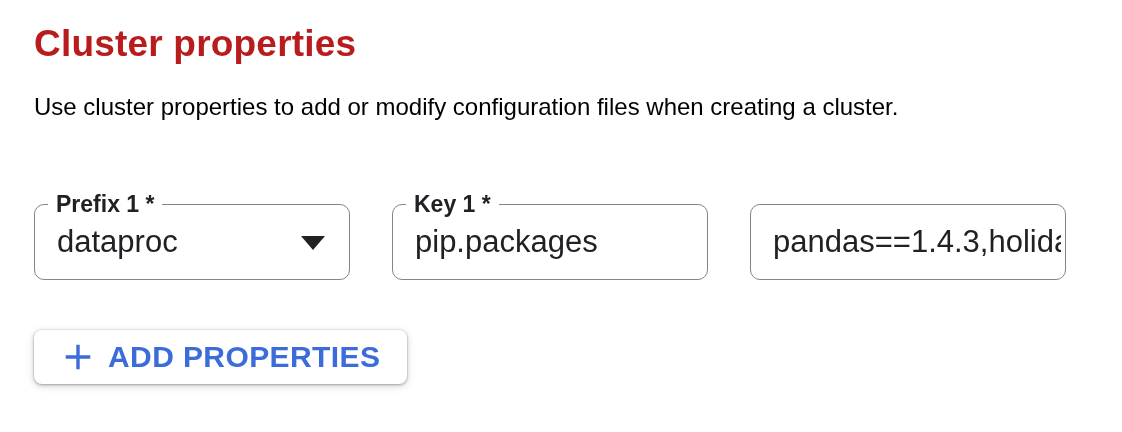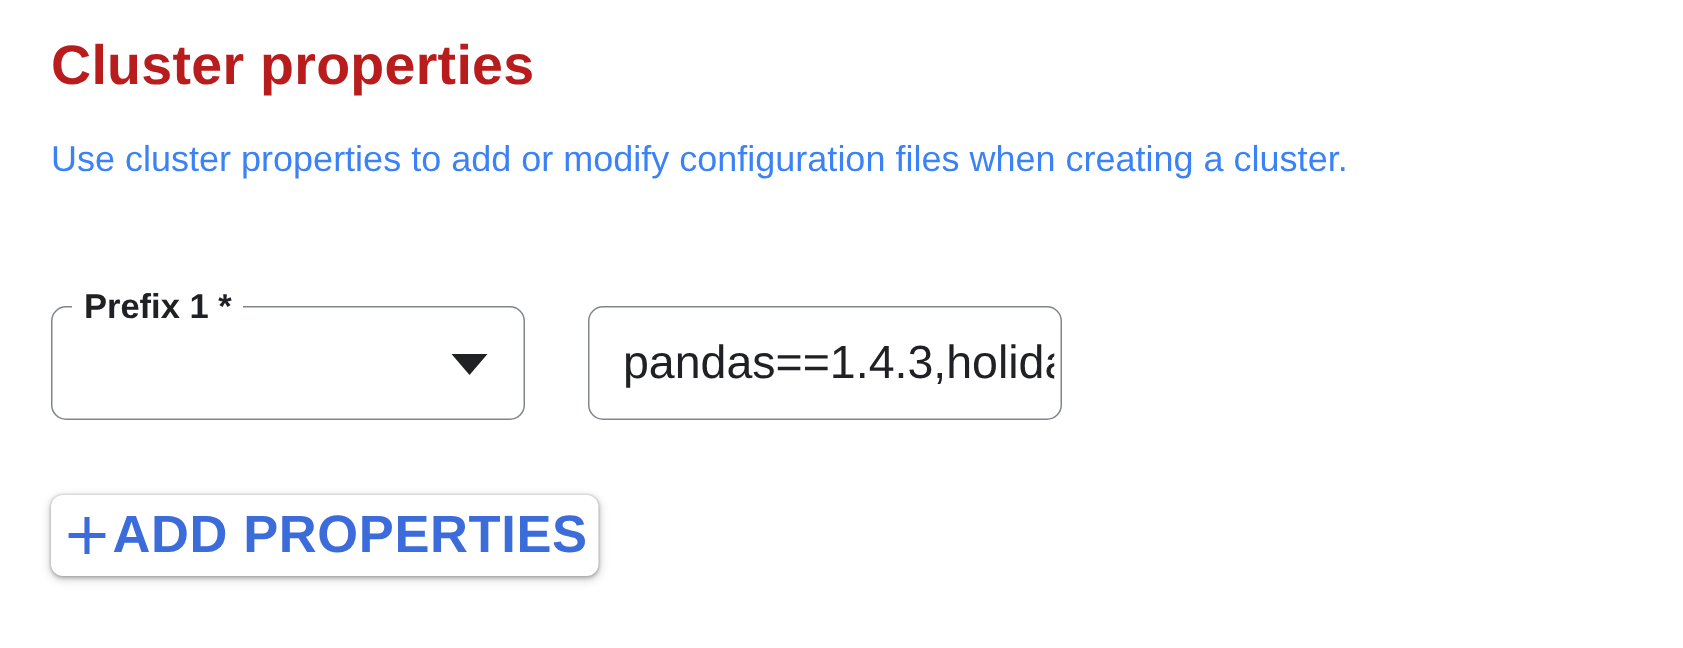--- a/index.html
+++ b/index.html
@@ -25,21 +25,21 @@
     font-size: 37px;
     font-weight: 700;
     line-height: 44px;
     color: #b91c1c;
     letter-spacing: 0.2px;
   }
   .section-description {
     margin: 26px 0 0 0;
     font-size: 24px;
     line-height: 29px;
-    color: #3b82f6;
+    color: #000000;
   }
   .fields-row {
     display: flex;
     gap: 42px;
     margin-top: 83px;
   }
   .field {
     position: relative;
     width: 316px;
     height: 76px;
@@ -99,31 +99,32 @@
     color: #202124;
     white-space: nowrap;
     overflow: hidden;
   }
   .btn-row {
     margin-top: 50px;
   }
   .add-btn {
     display: inline-flex;
     align-items: center;
+    gap: 13px;
     height: 54px;
-    padding: 0 7px;
+    padding: 0 27px;
     background: #ffffff;
     border: none;
     border-radius: 8px;
     box-shadow: 0 0 0 1px rgba(0,0,0,0.04),
                 0 1px 3px rgba(0,0,0,0.28),
                 0 2px 6px 2px rgba(0,0,0,0.10);
     color: #3b6cd9;
     font-family: "Liberation Sans", sans-serif;
-    font-size: 35px;
+    font-size: 30px;
     font-weight: 700;
     letter-spacing: 0.4px;
     cursor: pointer;
     white-space: nowrap;
   }
   .plus-icon {
     display: block;
     width: 34px;
     height: 34px;
   }
@@ -134,23 +135,28 @@
 <div class="page">
 
   <h1 class="page-title">Cluster properties</h1>
 
   <p class="section-description">Use cluster properties to add or modify configuration files when creating a cluster.</p>
 
   <div class="fields-row">
 
     <div class="field select-field" role="listbox">
       <span class="field-label">Prefix 1 *</span>
+      <span class="field-value">dataproc</span>
       <span class="caret"></span>
     </div>
 
+    <div class="field">
+      <span class="field-label">Key 1 *</span>
+      <input type="text" class="field-input" value="pip.packages" style="">
+    </div>
 
     <div class="field">
       <input type="text" class="field-input" value="pandas==1.4.3,holiday" style="">
     </div>
 
   </div>
 
   <div class="btn-row">
     <button class="add-btn">
       <svg class="plus-icon" viewBox="0 0 36 36" aria-hidden="true">

